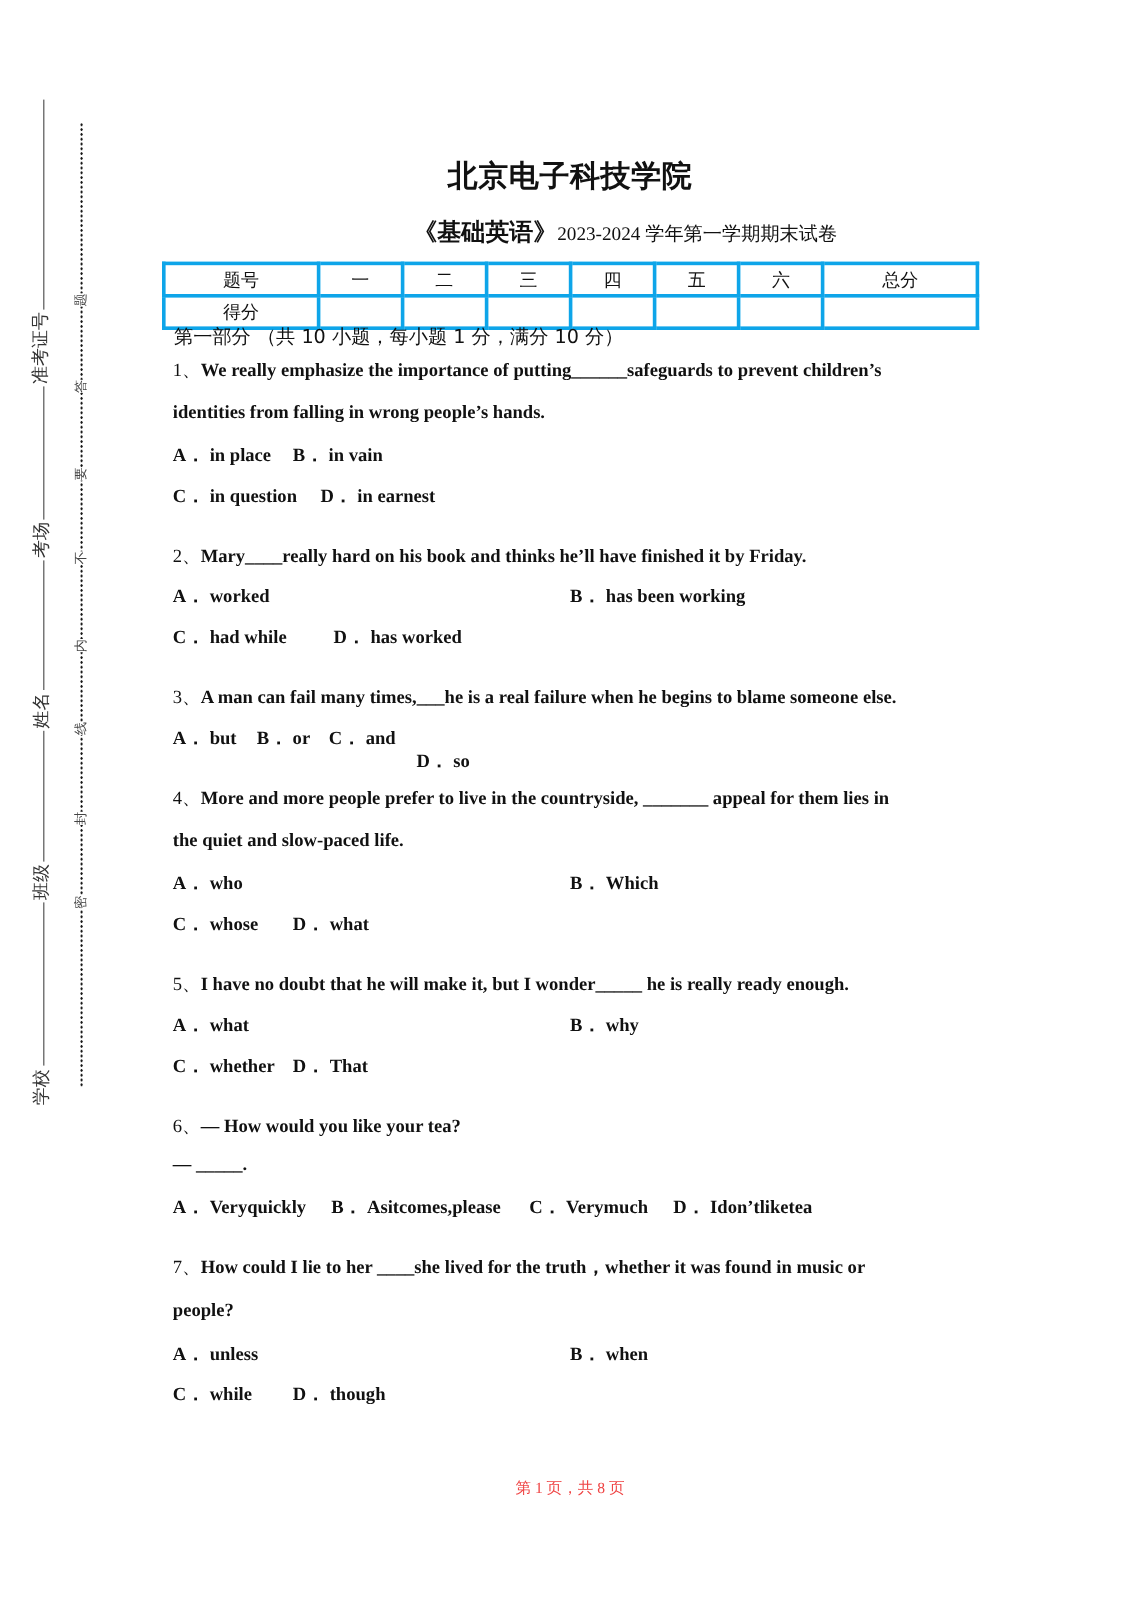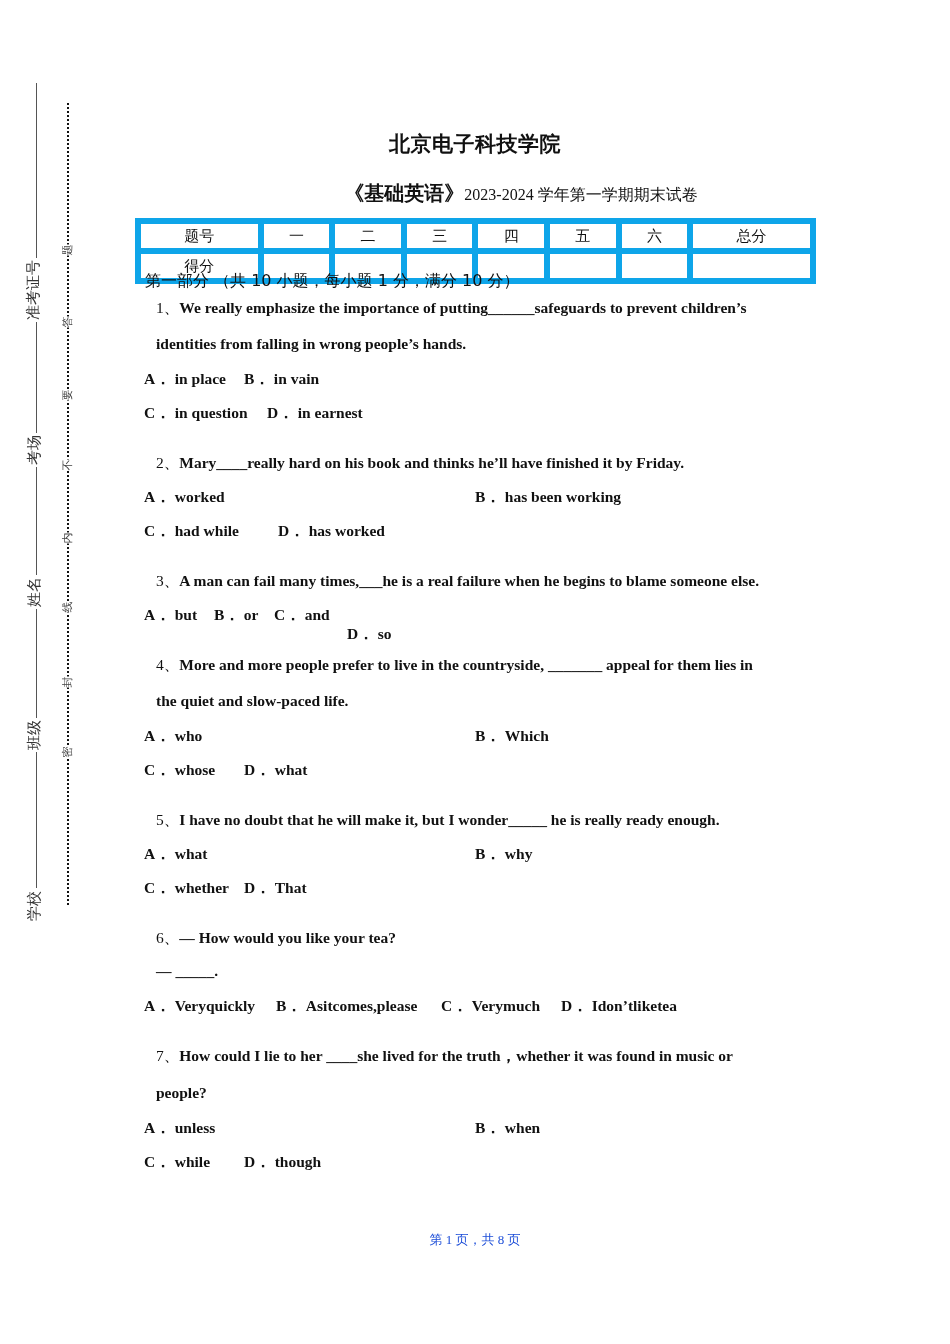--- a/index.html
+++ b/index.html
@@ -12,37 +12,37 @@
   .dot-line { position: absolute; left: 67px; top: 102px; width: 2px; height: 804px;
               background-image: radial-gradient(circle, #111 0.9px, transparent 1.1px);
               background-size: 2px 4px; background-repeat: repeat-y; }
   .vlabel { position: absolute; font-family: "DejaVu Sans", sans-serif; font-size: 15px; color: #333;
             transform: rotate(-90deg); transform-origin: center center; white-space: nowrap;
             background: #fff; padding: 0 2px; line-height: 16px; }
   .vnote { position: absolute; font-family: "DejaVu Sans", sans-serif; font-size: 11px; color: #444;
            transform: rotate(-90deg); background: #fff; line-height: 12px; padding: 1px 0; }
 
   .title { position: absolute; left: 0; width: 950px; top: 130px; text-align: center;
-           font-family: "DejaVu Sans", sans-serif; font-weight: bold; font-size: 21px; letter-spacing: 0.5px; }
+           font-family: "DejaVu Sans", sans-serif; font-weight: bold; font-size: 25px; letter-spacing: 0.5px; }
   .subtitle { position: absolute; left: 0; width: 950px; top: 180px; text-align: center; font-size: 16px; padding-left: 46px; }
   .subtitle .course { font-family: "DejaVu Sans", sans-serif; font-weight: bold; font-size: 20px; }
 
   table.score { position: absolute; left: 135px; top: 218px; width: 681px; border-collapse: collapse;
                 font-family: "DejaVu Sans", sans-serif; font-size: 15px; }
-  table.score td { border: 6px solid #0ea5e9; height: 24px; text-align: center; padding: 0; }
+  table.score td { border: 3px solid #0ea5e9; height: 24px; text-align: center; padding: 0; }
 
   .section { position: absolute; left: 145px; top: 271px; font-family: "DejaVu Sans", sans-serif; font-size: 16px; }
 
-  .q { position: absolute; left: 156px; font-size: 15.5px; font-weight: bold; white-space: nowrap; text-align: right; }
+  .q { position: absolute; left: 144px; font-size: 15.5px; font-weight: bold; white-space: nowrap; text-align: right; }
   .qnum { font-weight: normal; }
   .opt { position: absolute; font-size: 15.5px; font-weight: bold; white-space: nowrap; }
   .opt .ol { margin-right: 4px; }
 
   .footer { position: absolute; left: 0; width: 950px; top: 1231px; text-align: center;
-            font-size: 13px; color: #1d4ed8; }
+            font-size: 13px; color: #ef4444; }
 </style>
 </head>
 <body>
 
 <div class="page">
 
   <div class="solid-line"></div>
   <div class="dot-line"></div>
 
   <div class="vlabel" style="left:1px; top:282px;">准考证号</div>

